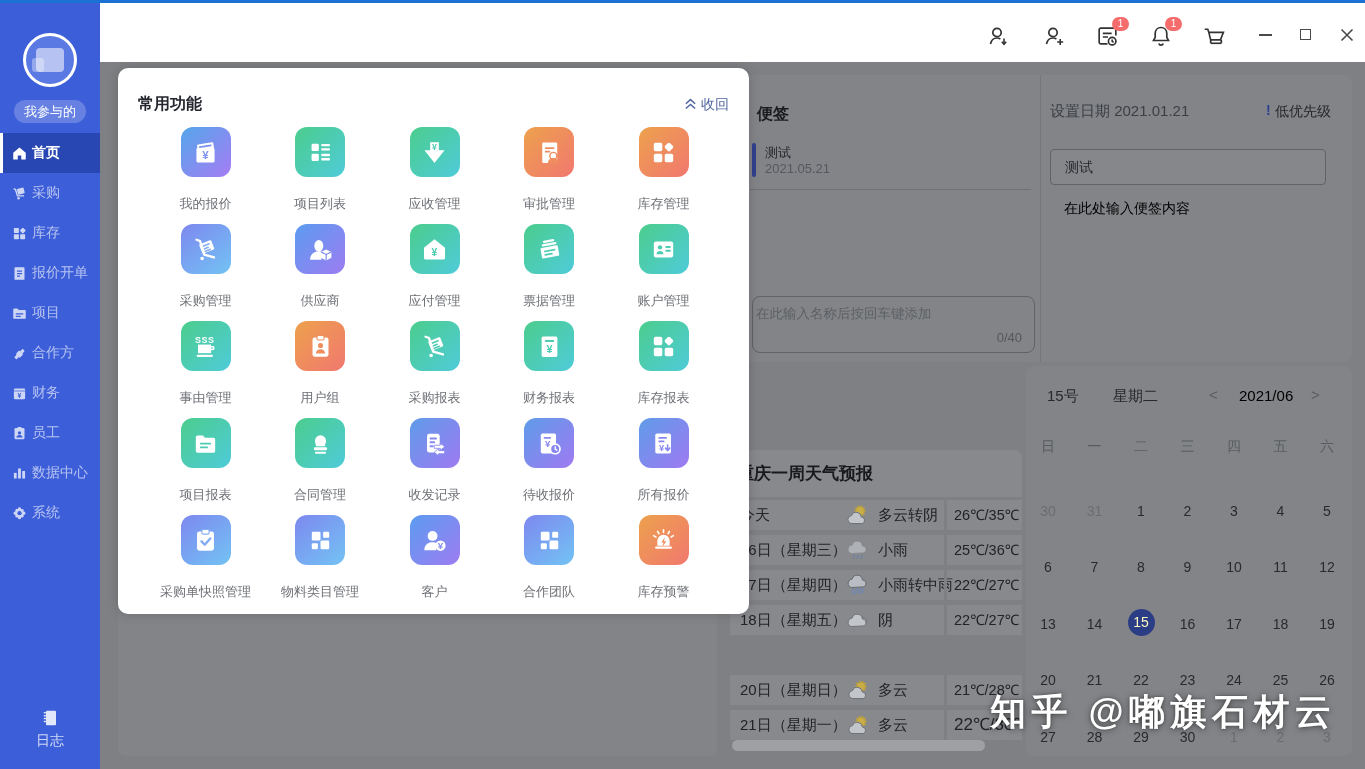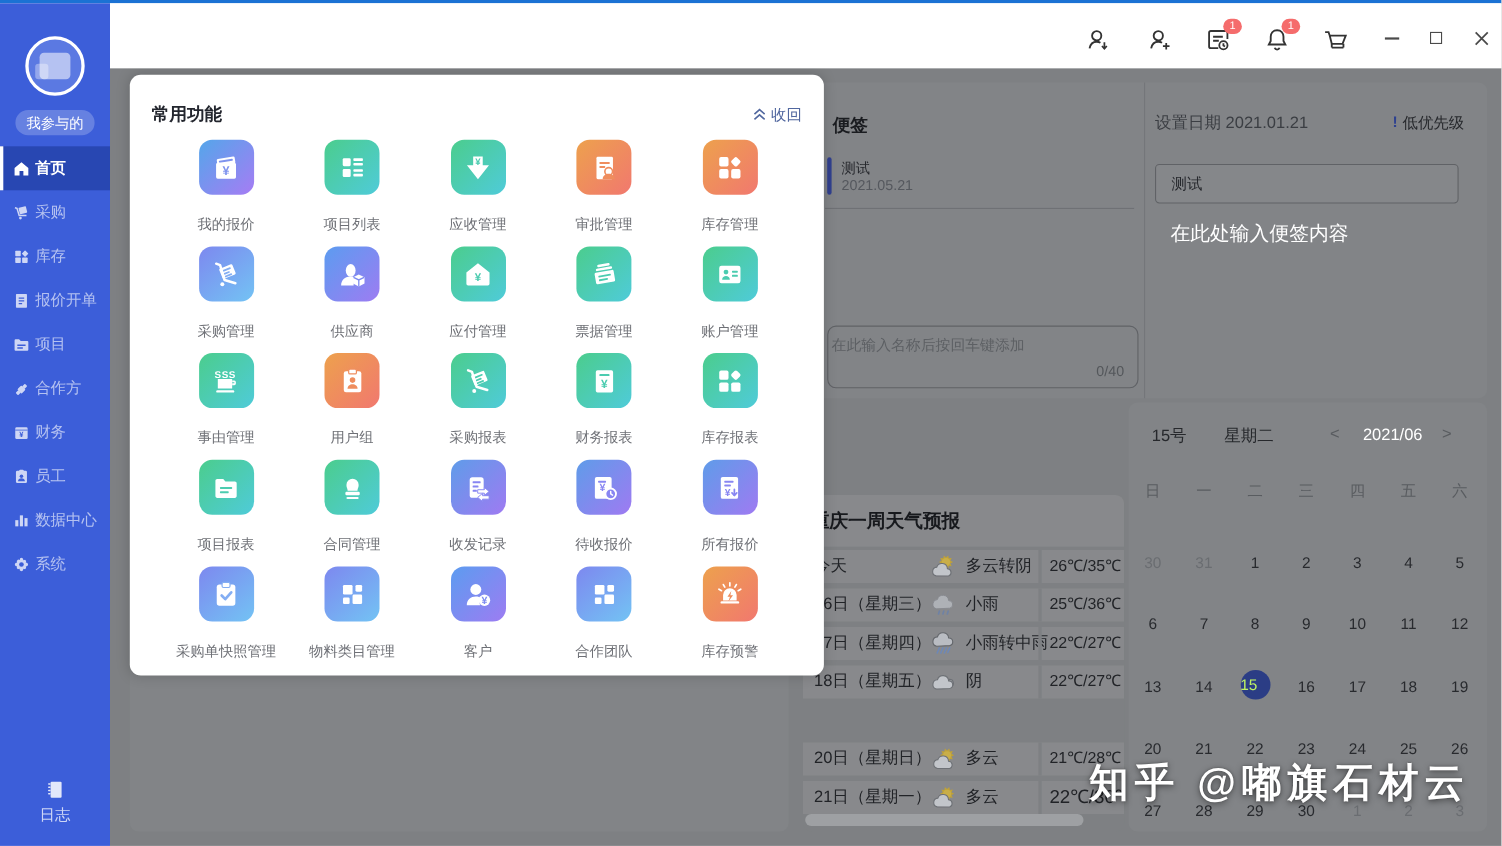--- a/index.html
+++ b/index.html
@@ -171,21 +171,21 @@
     <div class="abs" style="left:35px;top:86px;font-size:13px;color:#55585e">2021.05.21</div>
     <div class="abs" style="left:20px;top:114px;width:281px;height:1px;background:#6f7175"></div>
     <div class="abs" style="left:22px;top:221px;width:283px;height:57px;border:1px solid #606266;border-radius:8px">
       <div class="abs" style="left:3px;top:8px;font-size:13.5px;color:#5d6064">在此输入名称后按回车键添加</div>
       <div class="abs" style="right:12px;bottom:7px;font-size:13px;color:#54575b">0/40</div>
     </div>
     <div class="abs" style="left:320px;top:27px;font-size:15px;color:#3b3e43">设置日期 2021.01.21</div>
     <div class="abs" style="left:536px;top:27px;font-size:14px;font-weight:bold;color:#2e4190">!</div>
     <div class="abs" style="left:545px;top:28px;font-size:14px;color:#26282c">低优先级</div>
     <div class="abs" style="left:320px;top:74px;width:276px;height:36px;border:1px solid #606266;border-radius:4px;font-size:14px;color:#26282d;line-height:34px;padding-left:14px;background:#85878a">测试</div>
-    <div class="abs" style="left:334px;top:125px;font-size:18px;color:#ffffff">在此处输入便签内容</div>
+    <div class="abs" style="left:334px;top:125px;font-size:14px;color:#000000">在此处输入便签内容</div>
   </div>
 
 
 <div class="card wfc">
 <div class="wrow" style="top:0;height:47px;line-height:47px;font-size:17px;font-weight:bold;color:#17191d;padding-left:7px">重庆一周天气预报</div>
 <div class="wrow" style="top:50px;line-height:30px">
         <span class="abs" style="left:10px">今天</span>
         <span class="abs" style="left:115px;top:3px"><svg width="28" height="24" viewBox="0 0 28 24">
             <polygon points="21.4,8.0 19.0,9.3 20.2,11.8 17.5,11.4 17.0,14.1 15.0,12.2 13.0,14.1 12.5,11.4 9.8,11.8 11.0,9.3 8.6,8.0 11.0,6.7 9.8,4.2 12.5,4.6 13.0,1.9 15.0,3.8 17.0,1.9 17.5,4.6 20.2,4.2 19.0,6.7" fill="#bfa238"></polygon>
             <circle cx="15" cy="8" r="3.8" fill="#c9ae48"></circle>
@@ -251,21 +251,21 @@
         <span class="abs" style="left:214px;top:0;width:3px;height:30px;background:#7e8083"></span>
         <span class="abs" style="left:224px;font-size:17px">22℃/30℃</span>
       </div>
 <div class="abs" style="left:2px;top:290px;width:253px;height:11px;background:#9ea0a3;border-radius:6px"></div>
 </div>
 
   <div class="card caldr">
 <div class="abs" style="left:21px;top:21px;font-size:15px;color:#26282c">15号</div>
 <div class="abs" style="left:87px;top:21px;font-size:15px;color:#26282c">星期二</div>
 <div class="abs" style="left:183px;top:20px;font-size:15px;color:#595c60">&lt;</div>
-<div class="abs" style="left:213px;top:21px;font-size:15px;color:#ffffff">2021/06</div>
+<div class="abs" style="left:213px;top:21px;font-size:15px;color:#000000">2021/06</div>
 <div class="abs" style="left:285px;top:20px;font-size:15px;color:#595c60">&gt;</div>
 <div class="cdow" style="left:-1px;top:72px">日</div>
 <div class="cdow" style="left:45.5px;top:72px">一</div>
 <div class="cdow" style="left:92px;top:72px">二</div>
 <div class="cdow" style="left:138.5px;top:72px">三</div>
 <div class="cdow" style="left:185px;top:72px">四</div>
 <div class="cdow" style="left:231.5px;top:72px">五</div>
 <div class="cdow" style="left:278px;top:72px">六</div>
 <div class="cday mut" style="left:-1px;top:137px">30</div>
 <div class="cday mut" style="left:45.5px;top:137px">31</div>
@@ -276,21 +276,21 @@
 <div class="cday" style="left:278px;top:137px">5</div>
 <div class="cday" style="left:-1px;top:193px">6</div>
 <div class="cday" style="left:45.5px;top:193px">7</div>
 <div class="cday" style="left:92px;top:193px">8</div>
 <div class="cday" style="left:138.5px;top:193px">9</div>
 <div class="cday" style="left:185px;top:193px">10</div>
 <div class="cday" style="left:231.5px;top:193px">11</div>
 <div class="cday" style="left:278px;top:193px">12</div>
 <div class="cday" style="left:-1px;top:250px">13</div>
 <div class="cday" style="left:45.5px;top:250px">14</div>
-<div class="abs" style="left:101.5px;top:243px;width:27px;height:27px;border-radius:50%;background:#2b3d85;color:#bef264;font-size:14px;line-height:27px">15</div>
+<div class="abs" style="left:101.5px;top:243px;width:27px;height:27px;border-radius:50%;background:#2b3d85;color:#fef9c3;font-size:14px;text-align:center;line-height:27px">15</div>
 <div class="cday" style="left:138.5px;top:250px">16</div>
 <div class="cday" style="left:185px;top:250px">17</div>
 <div class="cday" style="left:231.5px;top:250px">18</div>
 <div class="cday" style="left:278px;top:250px">19</div>
 <div class="cday" style="left:-1px;top:306px">20</div>
 <div class="cday" style="left:45.5px;top:306px">21</div>
 <div class="cday" style="left:92px;top:306px">22</div>
 <div class="cday" style="left:138.5px;top:306px">23</div>
 <div class="cday" style="left:185px;top:306px">24</div>
 <div class="cday" style="left:231.5px;top:306px">25</div>

